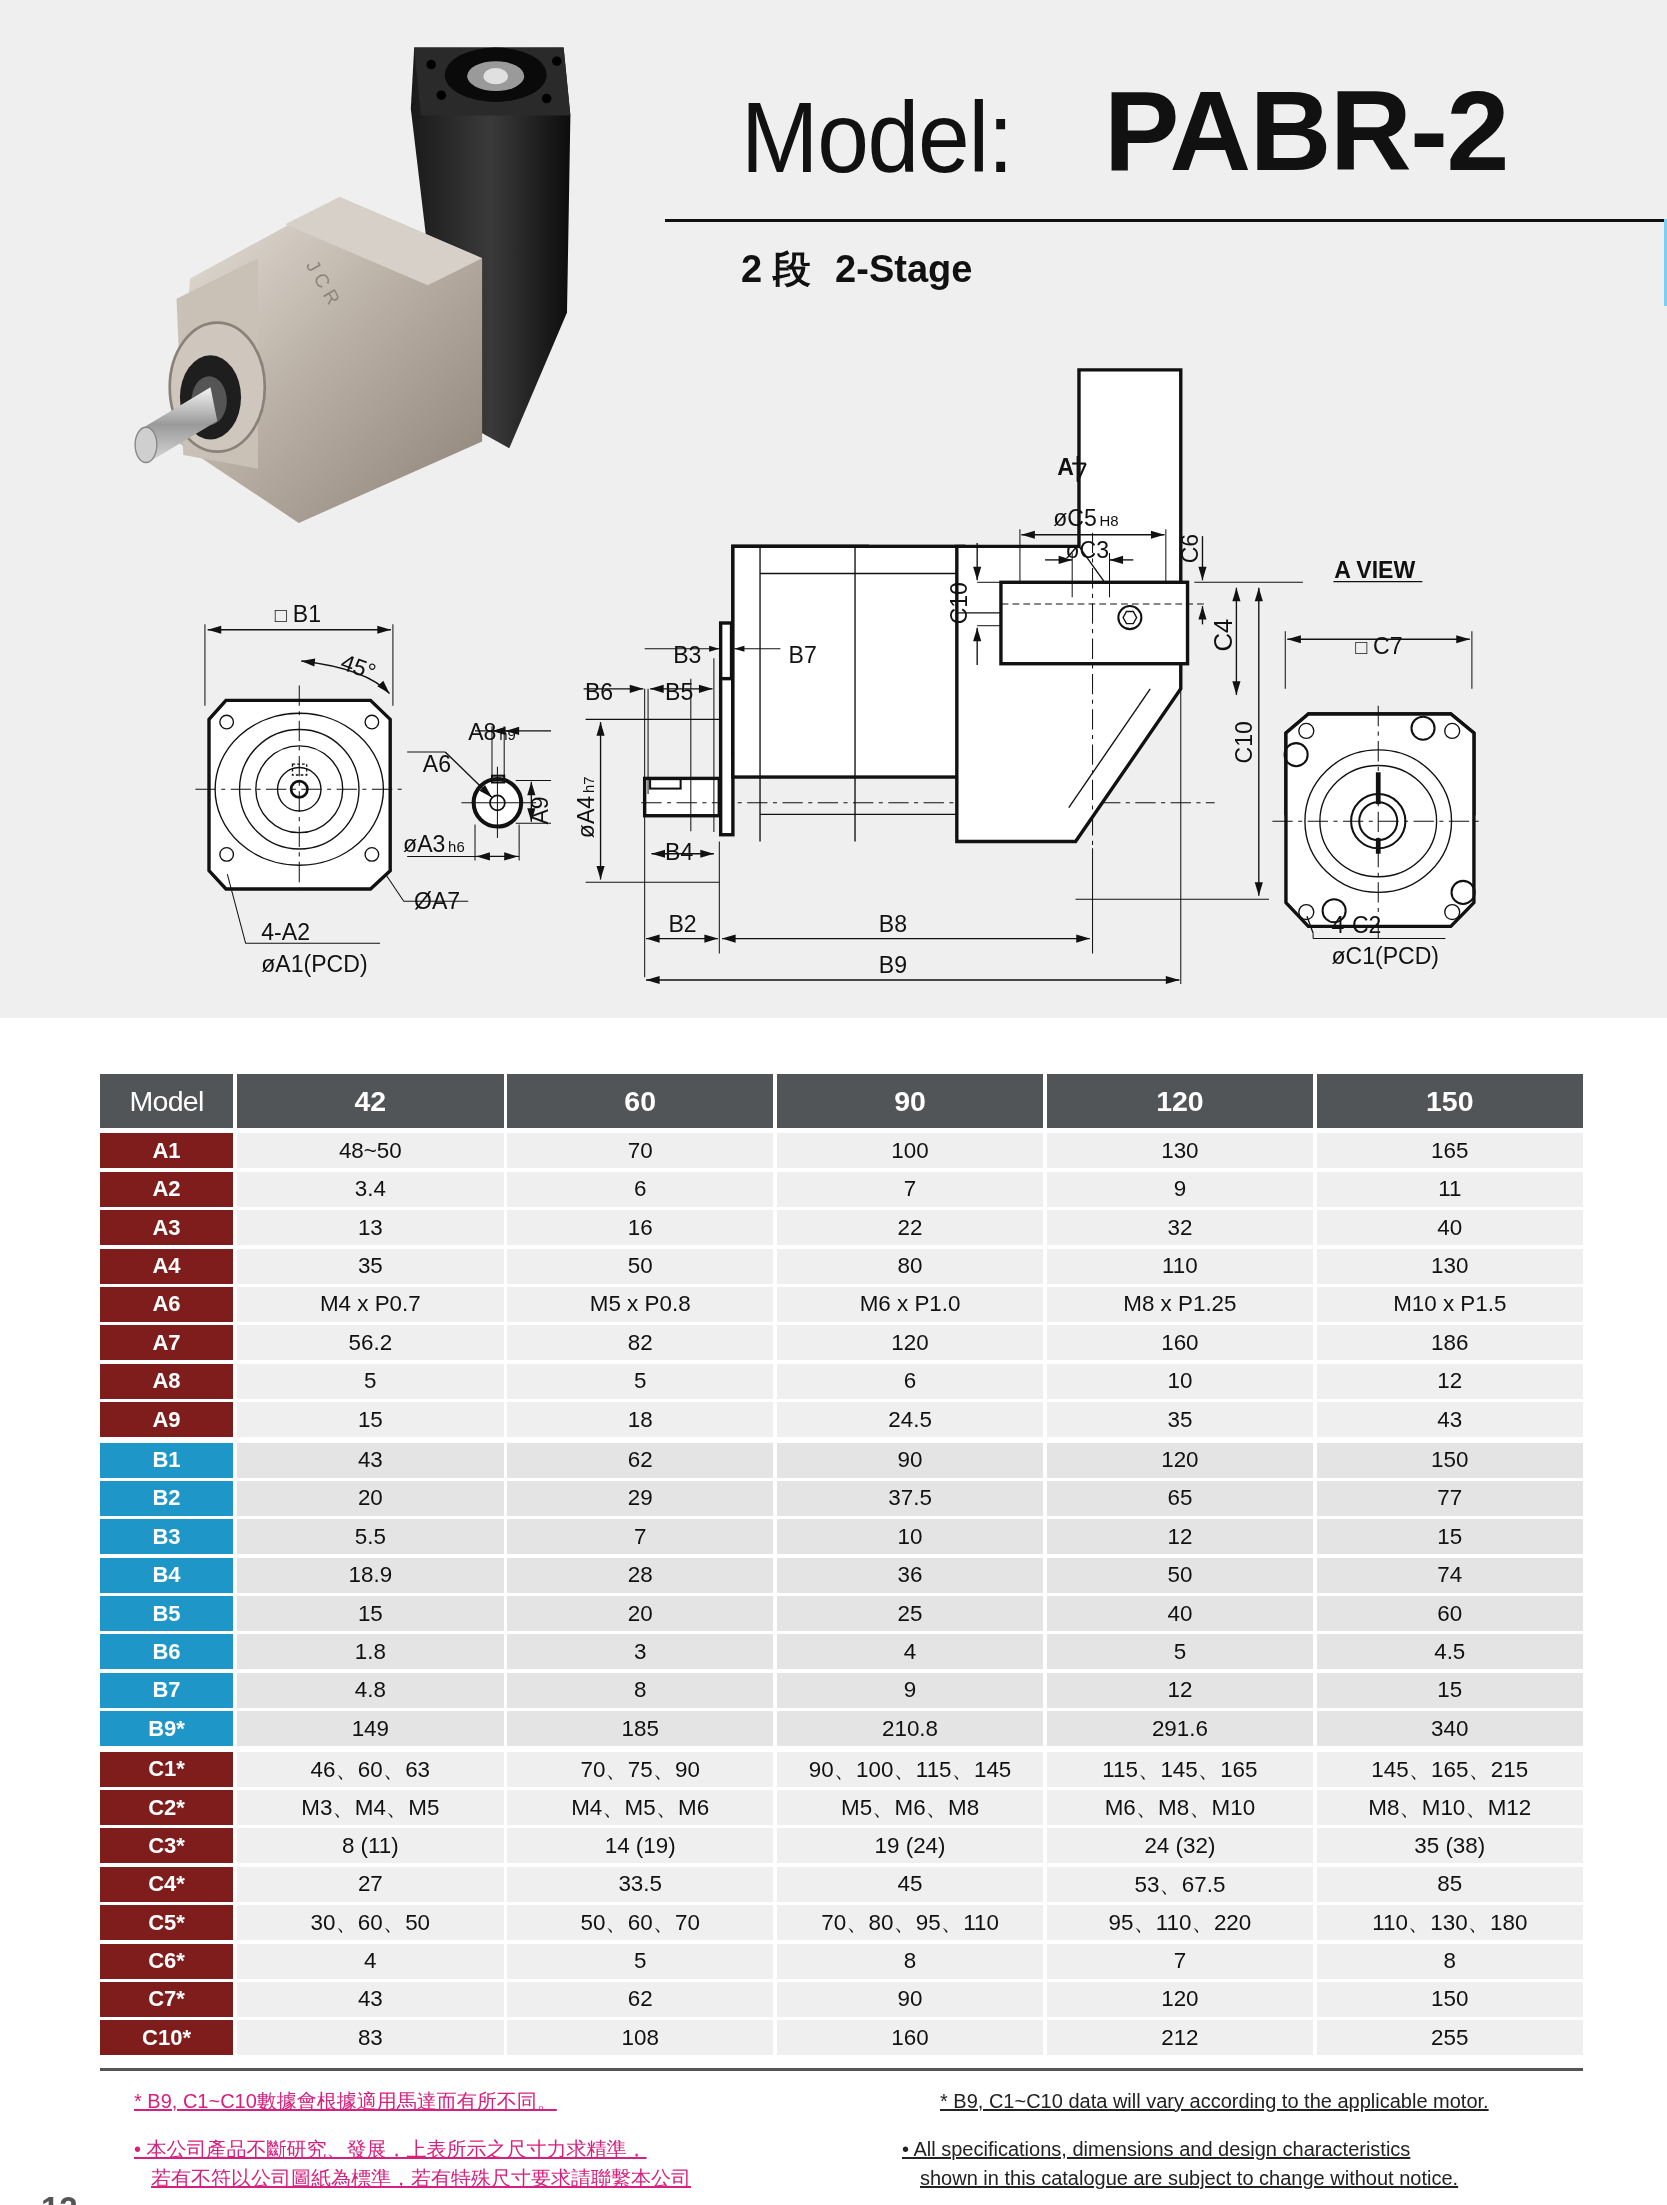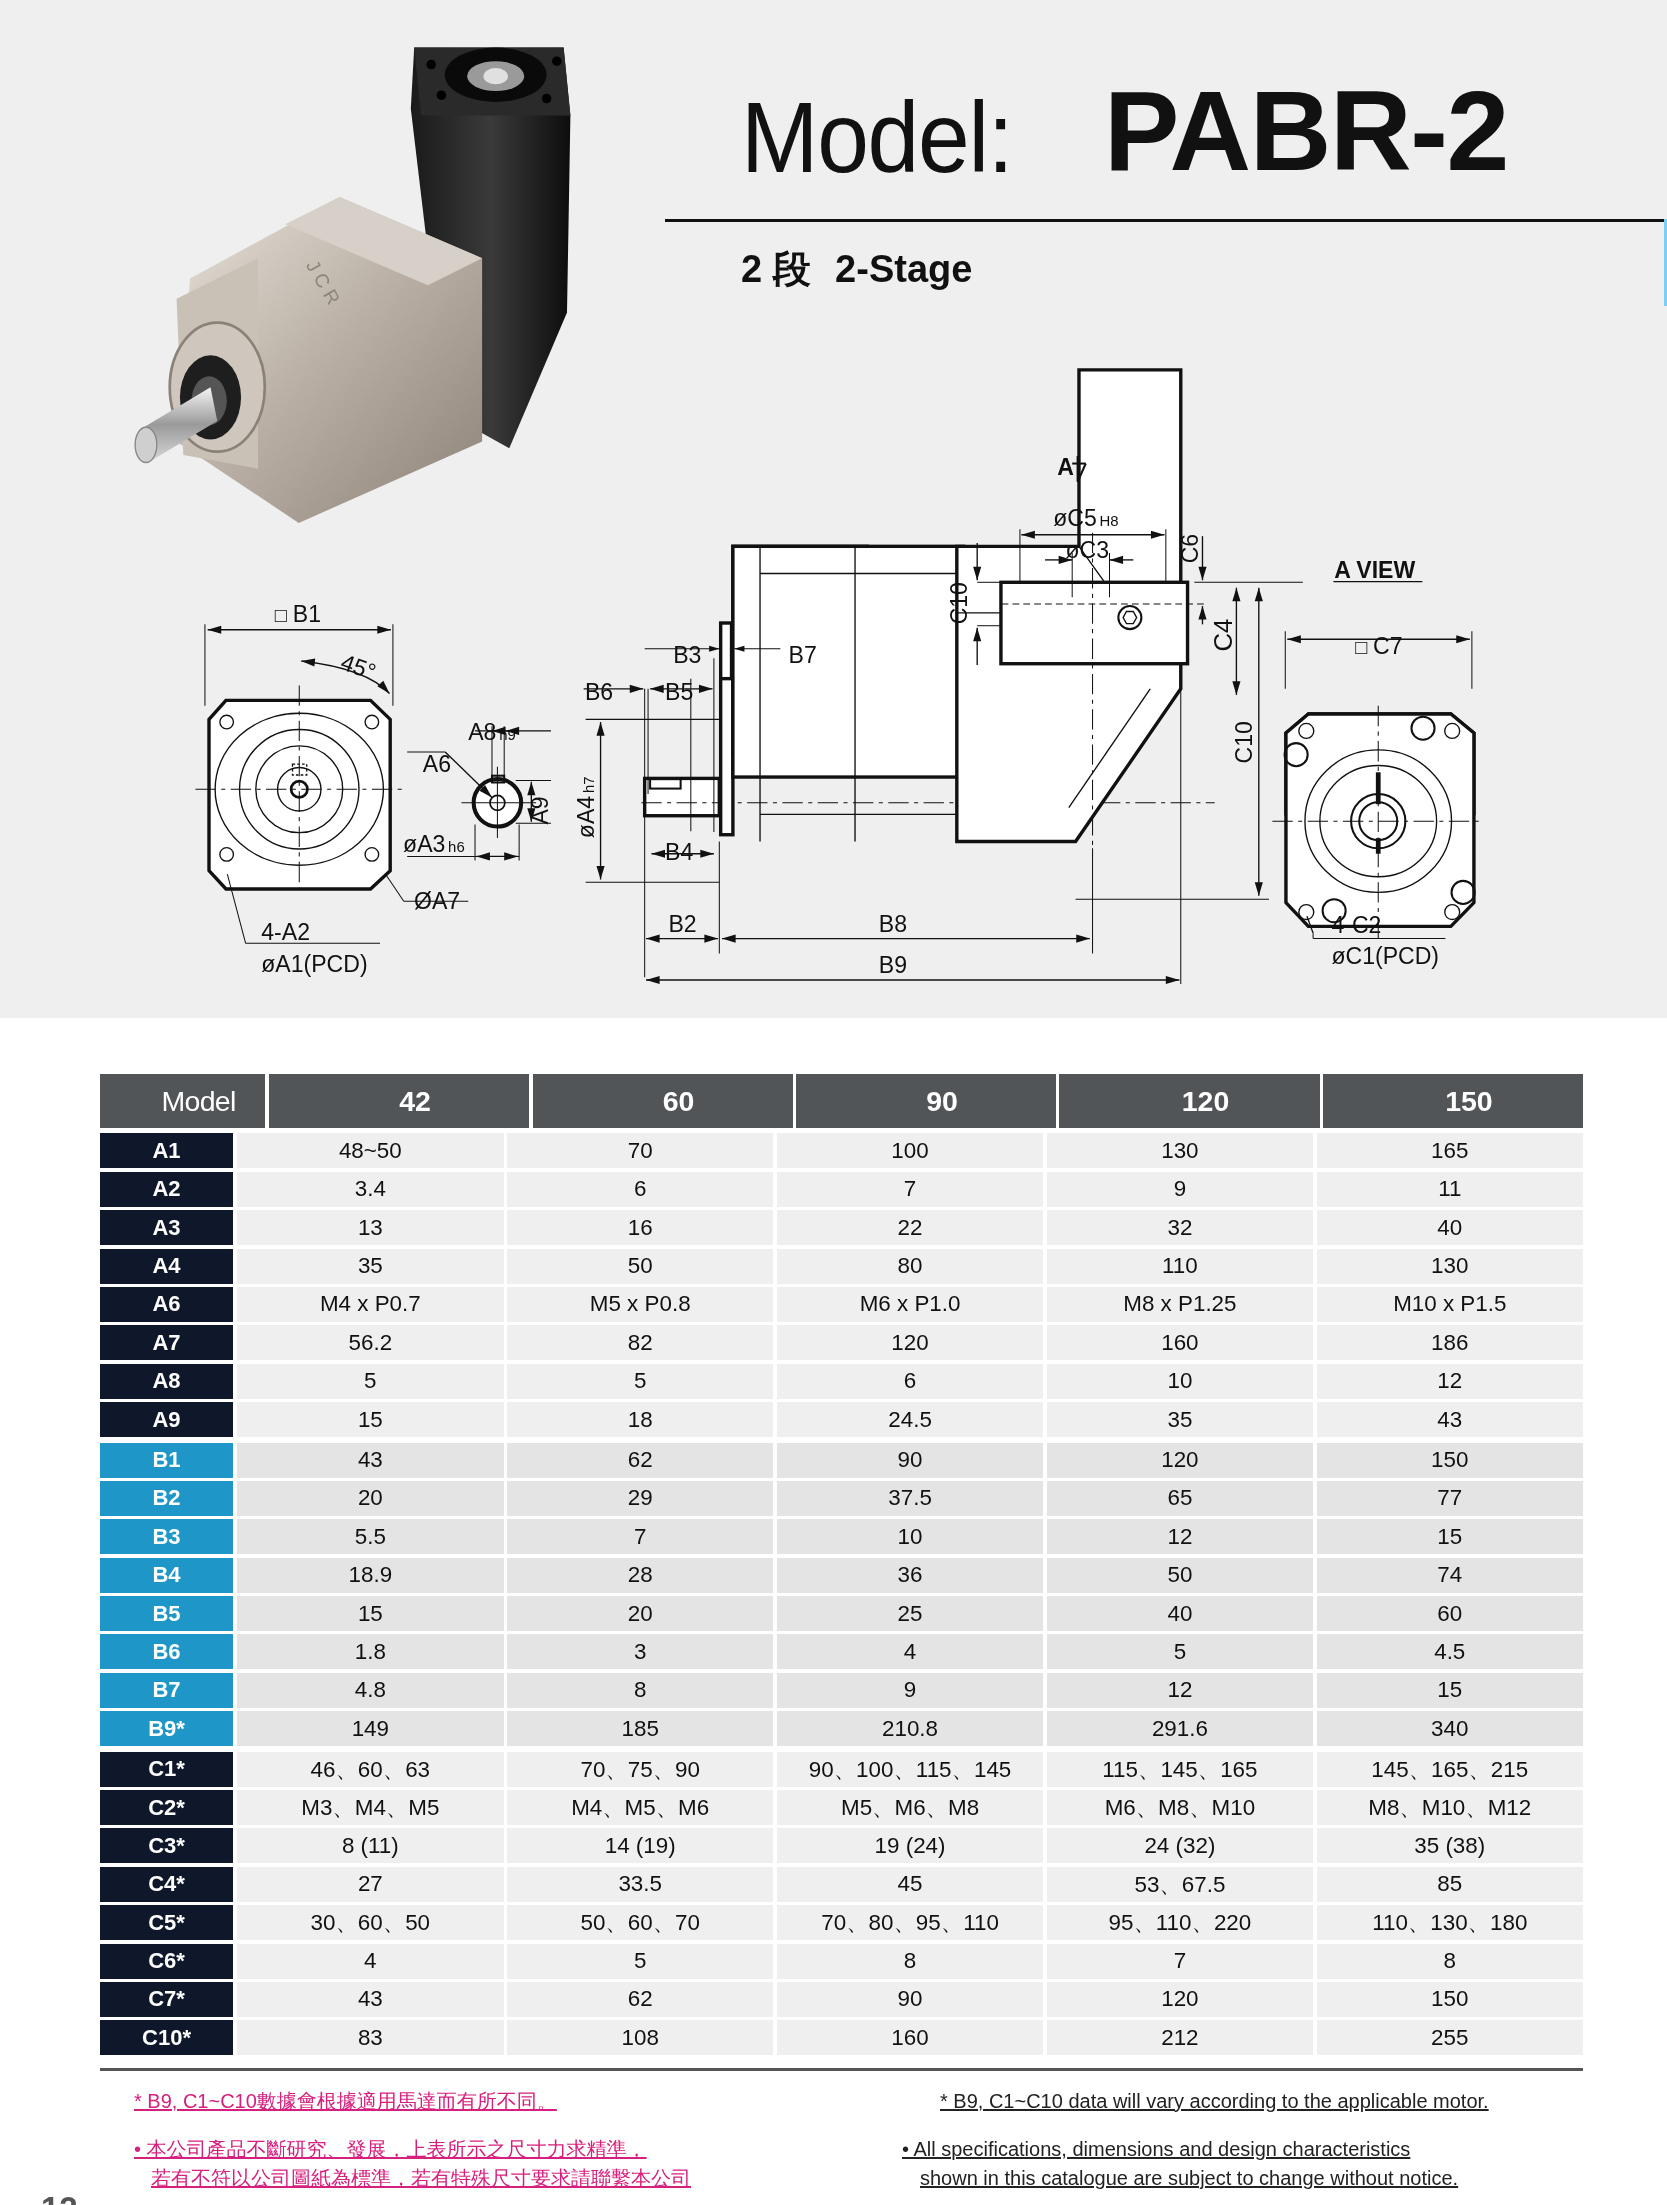--- a/index.html
+++ b/index.html
@@ -17,30 +17,30 @@
   .subtitle span + span { margin-left: 24.4px; }
 
   .photo { position: absolute; left: 129px; top: 34px; width: 584px; height: 489px; }
 
   .drawing { position: absolute; left: 0; top: 0; width: 1668px; height: 1018px; }
   .drawing text { font-family: "Liberation Sans", sans-serif; fill: #111; }
 
   
   .spec-table { position: absolute; left: 100px; top: 1074px; width: 1483px; }
   .hdr { display: flex; height: 54px; margin-bottom: 5.4px; }
-  .hdr > div { background: #525558; color: #fff; display: flex; align-items: center; justify-content: center; font-size: 28.5px; font-weight: 700; padding-left: 32px; }
+  .hdr > div { background: #525558; color: #fff; display: flex; align-items: center; justify-content: center; font-size: 28.5px; font-weight: 700; }
   .hdr > .c0 { font-weight: 400; letter-spacing: -0.7px; }
   .c0 { width: 133px; flex: 0 0 133px; margin-right: 4.1px; }
   .cn { flex: 1 1 0; }
   .cn + .cn { margin-left: 3.4px; }
   .grp { margin-bottom: 5.4px; }
   .row { display: flex; height: 35px; margin-bottom: 3.4px; }
   .row > div { display: flex; align-items: center; justify-content: center; font-size: 22.4px; color: #111; }
   .row > .c0 { color: #fff; font-weight: 700; font-size: 22px; }
-  .grp-a .c0, .grp-c .c0 { background: #0f172a; }
+  .grp-a .c0, .grp-c .c0 { background: #7f1d1d; }
   .grp-b .c0 { background: #1e97c8; }
   .grp-a .cn, .grp-c .cn { background: #efefef; }
   .grp-b .cn { background: #e4e4e4; }
   .bottom-rule { position: absolute; left: 100px; top: 2068px; width: 1483px; height: 2.7px; background: #555; }
 
   .note { position: absolute; font-size: 20px; line-height: 28.5px; white-space: nowrap; text-decoration: underline; }
   .note.zh { color: #d6207e; }
   .note.en { color: #222; }
   .page-num { position: absolute; left: 41px; top: 2190px; font-size: 33px; font-weight: 700; color: #555; }
 </style>

